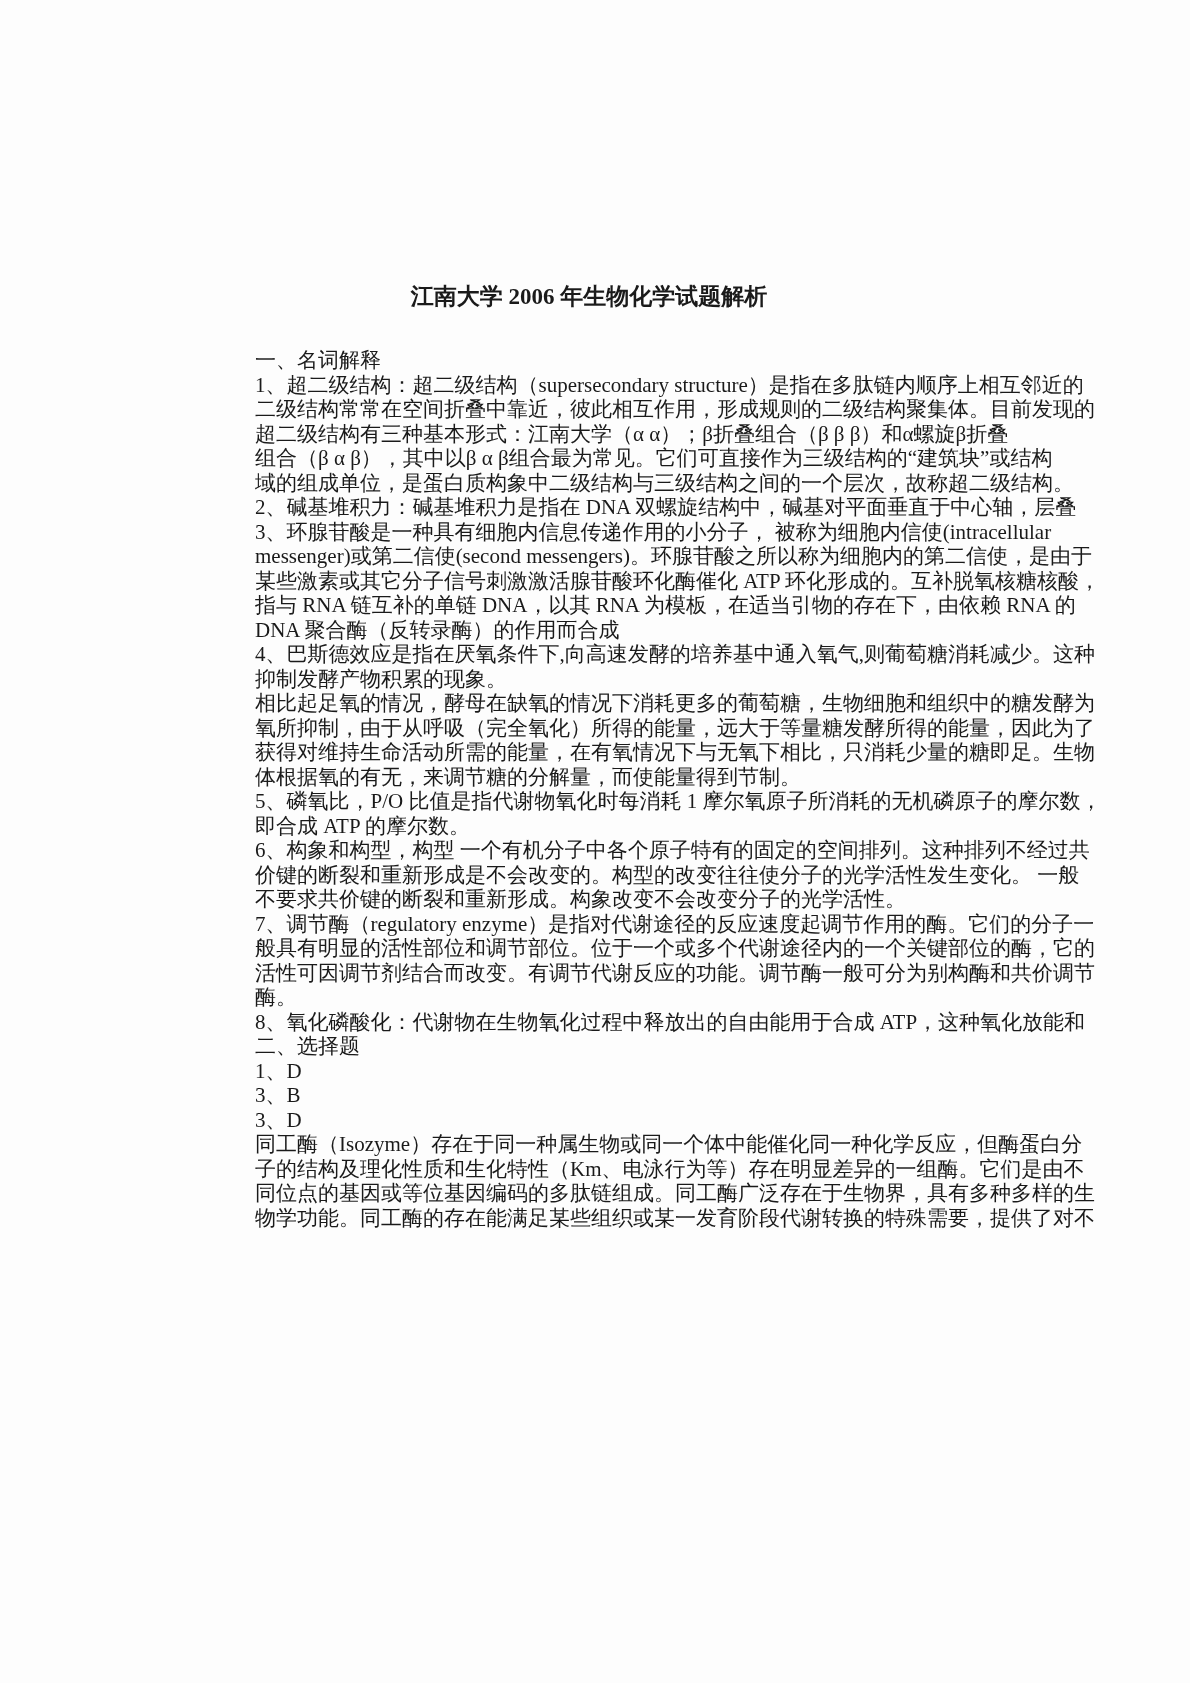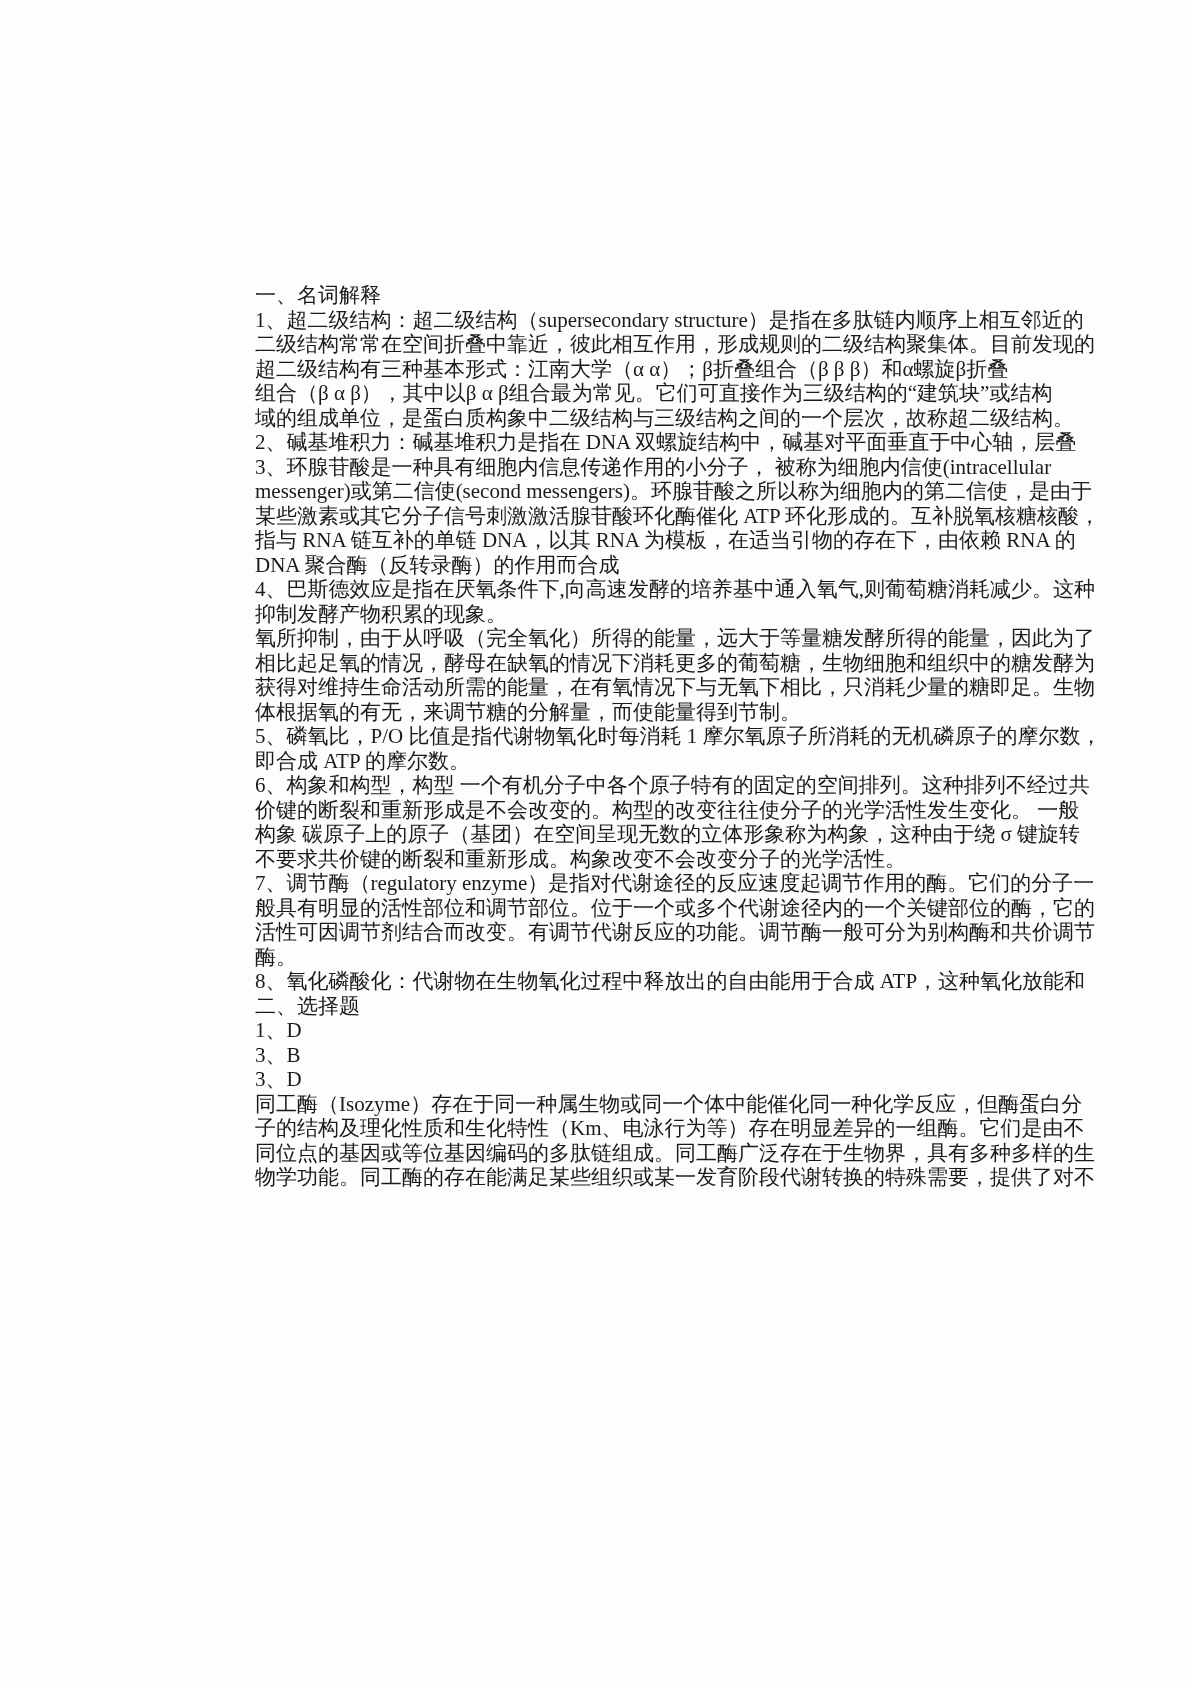--- a/index.html
+++ b/index.html
@@ -39,44 +39,44 @@
     height: 24.5px;
     line-height: 24.5px;
     white-space: nowrap;
   }
 </style>
 </head>
 <body>
 
 <div class="page">
   <div class="doc">
+    <h1 class="title">江南大学 2006 年生物化学试题解析</h1>
     <div class="body-lines">
         <div class="line">一、名词解释</div>
         <div class="line">1、超二级结构：超二级结构（supersecondary structure）是指在多肽链内顺序上相互邻近的</div>
         <div class="line">二级结构常常在空间折叠中靠近，彼此相互作用，形成规则的二级结构聚集体。目前发现的</div>
         <div class="line">超二级结构有三种基本形式：江南大学（α α）；β折叠组合（β β β）和α螺旋β折叠</div>
         <div class="line">组合（β α β），其中以β α β组合最为常见。它们可直接作为三级结构的“建筑块”或结构</div>
         <div class="line">域的组成单位，是蛋白质构象中二级结构与三级结构之间的一个层次，故称超二级结构。</div>
         <div class="line">2、碱基堆积力：碱基堆积力是指在 DNA 双螺旋结构中，碱基对平面垂直于中心轴，层叠</div>
         <div class="line">3、环腺苷酸是一种具有细胞内信息传递作用的小分子， 被称为细胞内信使(intracellular</div>
         <div class="line">messenger)或第二信使(second messengers)。环腺苷酸之所以称为细胞内的第二信使，是由于</div>
         <div class="line">某些激素或其它分子信号刺激激活腺苷酸环化酶催化 ATP 环化形成的。互补脱氧核糖核酸，</div>
         <div class="line">指与 RNA 链互补的单链 DNA，以其 RNA 为模板，在适当引物的存在下，由依赖 RNA 的</div>
         <div class="line">DNA 聚合酶（反转录酶）的作用而合成</div>
         <div class="line">4、巴斯德效应是指在厌氧条件下,向高速发酵的培养基中通入氧气,则葡萄糖消耗减少。这种</div>
         <div class="line">抑制发酵产物积累的现象。</div>
+        <div class="line">相比起足氧的情况，酵母在缺氧的情况下消耗更多的葡萄糖，生物细胞和组织中的糖发酵为</div>
         <div class="line">氧所抑制，由于从呼吸（完全氧化）所得的能量，远大于等量糖发酵所得的能量，因此为了</div>
-        <div class="line">相比起足氧的情况，酵母在缺氧的情况下消耗更多的葡萄糖，生物细胞和组织中的糖发酵为</div>
         <div class="line">获得对维持生命活动所需的能量，在有氧情况下与无氧下相比，只消耗少量的糖即足。生物</div>
         <div class="line">体根据氧的有无，来调节糖的分解量，而使能量得到节制。</div>
         <div class="line">5、磷氧比，P/O 比值是指代谢物氧化时每消耗 1 摩尔氧原子所消耗的无机磷原子的摩尔数，</div>
         <div class="line">即合成 ATP 的摩尔数。</div>
         <div class="line">6、构象和构型，构型 一个有机分子中各个原子特有的固定的空间排列。这种排列不经过共</div>
         <div class="line">价键的断裂和重新形成是不会改变的。构型的改变往往使分子的光学活性发生变化。 一般</div>
-        <div class="line">构象 碳原子上的原子（基团）在空间呈现无数的立体形象称为构象，这种由于绕 σ 键旋转</div>
         <div class="line">不要求共价键的断裂和重新形成。构象改变不会改变分子的光学活性。</div>
         <div class="line">7、调节酶（regulatory enzyme）是指对代谢途径的反应速度起调节作用的酶。它们的分子一</div>
         <div class="line">般具有明显的活性部位和调节部位。位于一个或多个代谢途径内的一个关键部位的酶，它的</div>
         <div class="line">活性可因调节剂结合而改变。有调节代谢反应的功能。调节酶一般可分为别构酶和共价调节</div>
         <div class="line">酶。</div>
         <div class="line">8、氧化磷酸化：代谢物在生物氧化过程中释放出的自由能用于合成 ATP，这种氧化放能和</div>
         <div class="line">二、选择题</div>
         <div class="line">1、D</div>
         <div class="line">3、B</div>
         <div class="line">3、D</div>

